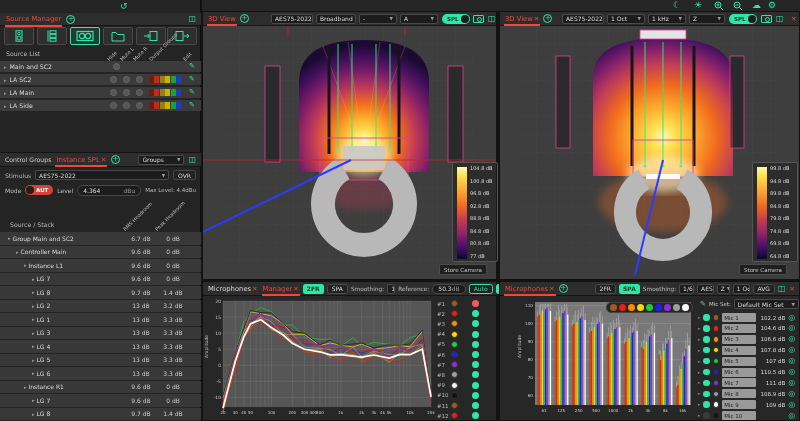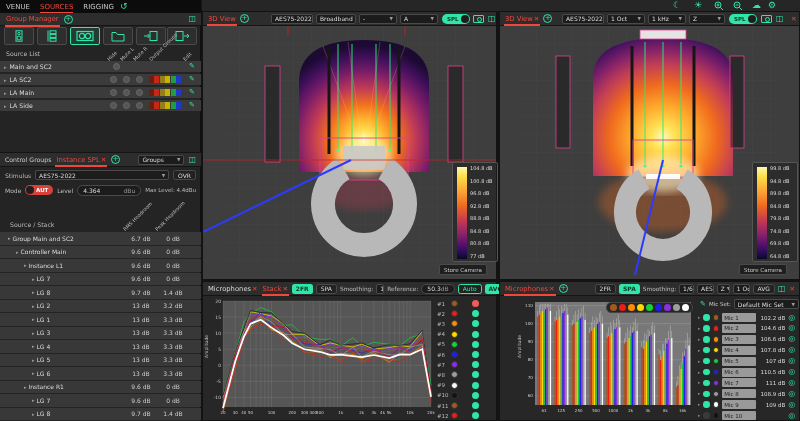--- a/index.html
+++ b/index.html
@@ -69,29 +69,24 @@
   <svg class="abs" style="left:531px;top:1px" width="10" height="10" viewBox="0 0 10 10">
       <circle cx="4" cy="4" r="3" fill="none" stroke="#2fe6a7"></circle>
       <line x1="6.3" y1="6.3" x2="9" y2="9" stroke="#2fe6a7"></line>
       <line x1="2.5" y1="4" x2="5.5" y2="4" stroke="#2fe6a7"></line>
     </svg>
   <span class="abs teal" style="left:550px;top:0;font-size:9px;line-height:11px">☁</span>
   <span class="abs teal" style="left:566px;top:0;font-size:9px;line-height:11px">⚙</span>
 </div>
 
 <div class="abs" style="left:0;top:0;width:201px;height:421px;background:#242424;border-right:1px solid #0e0e0e">
-  <div class="abs" style="left:0;top:0;width:201px;height:13px;background:#0c0c0c;display:flex;align-items:center;padding:0 6px" id="menubar">
-      <span class="menu-item">VENUE</span>
-      <span class="menu-item active">SOURCES</span>
-      <span class="menu-item">RIGGING</span>
-    </div>
   <span class="abs teal" style="left:120px;top:1px;font-size:9px">↺</span>
 
   <div class="abs" style="left:0;top:13px;width:201px;height:13px;background:#2d2d2d;border-bottom:1px solid #141414;display:flex;align-items:center;gap:4px;padding:0 5px">
-    <span class="tab red active">Group Manager</span>
+    <span class="tab red active">Source Manager</span>
     <span class="plus">+</span>
     <span class="tags" style="margin-left:auto">◫</span>
   </div>
 
   <div class="toolbtn" style="left:4px">
       <svg width="16" height="12" viewBox="0 0 16 12">
         <rect x="5" y="0.8" width="6" height="10.4" fill="none" stroke="#2fe6a7"></rect>
         <circle cx="8" cy="3.6" r="1.2" fill="none" stroke="#2fe6a7"></circle>
         <circle cx="8" cy="8" r="2" fill="none" stroke="#2fe6a7"></circle>
       </svg>
@@ -489,21 +484,21 @@
         <span class="scalelab" style="top:77px">69.8 dB</span>
         <span class="scalelab" style="top:89.5px">64.8 dB</span>
       </div>
   </div>
   <div class="storecam" style="left:239px;top:252px">Store Camera</div>
 </div>
 
 <div class="panel" style="left:202px;top:281px;width:295px;height:140px">
   <div class="phead">
     <span class="tab"><span>Microphones</span><span class="x">✕</span></span>
-    <span class="tab red active"><span>Stack</span><span class="x">✕</span></span>
+    <span class="tab red active"><span>Manager</span><span class="x">✕</span></span>
     <div class="gbtn">2FR</div>
     <div class="dbtn">SPA</div>
     <span style="font-size:5.8px">Smoothing:</span>
     <div class="dd" style="width:34px">
         <span>1/6 Oct</span>
       </div>
     <span style="font-size:5.8px">Reference:</span>
     <div class="oval" style="width:34px;height:10px">
         <span>50.3</span>
         <span style="color:#999">dB</span>

